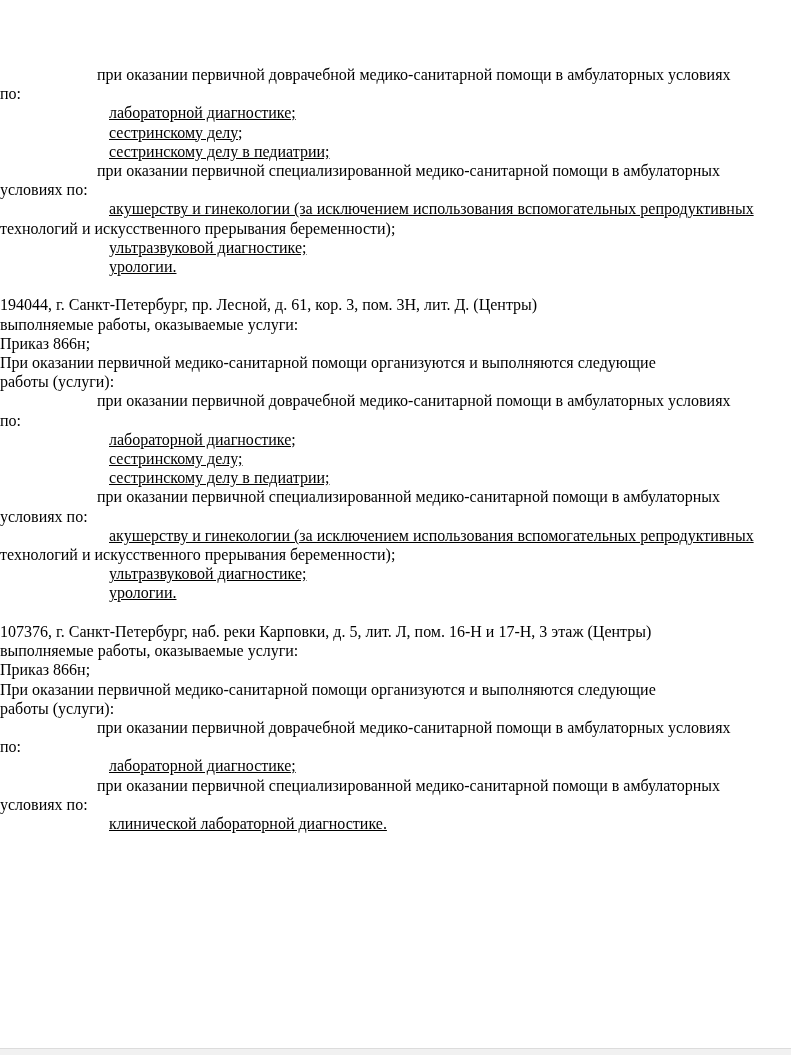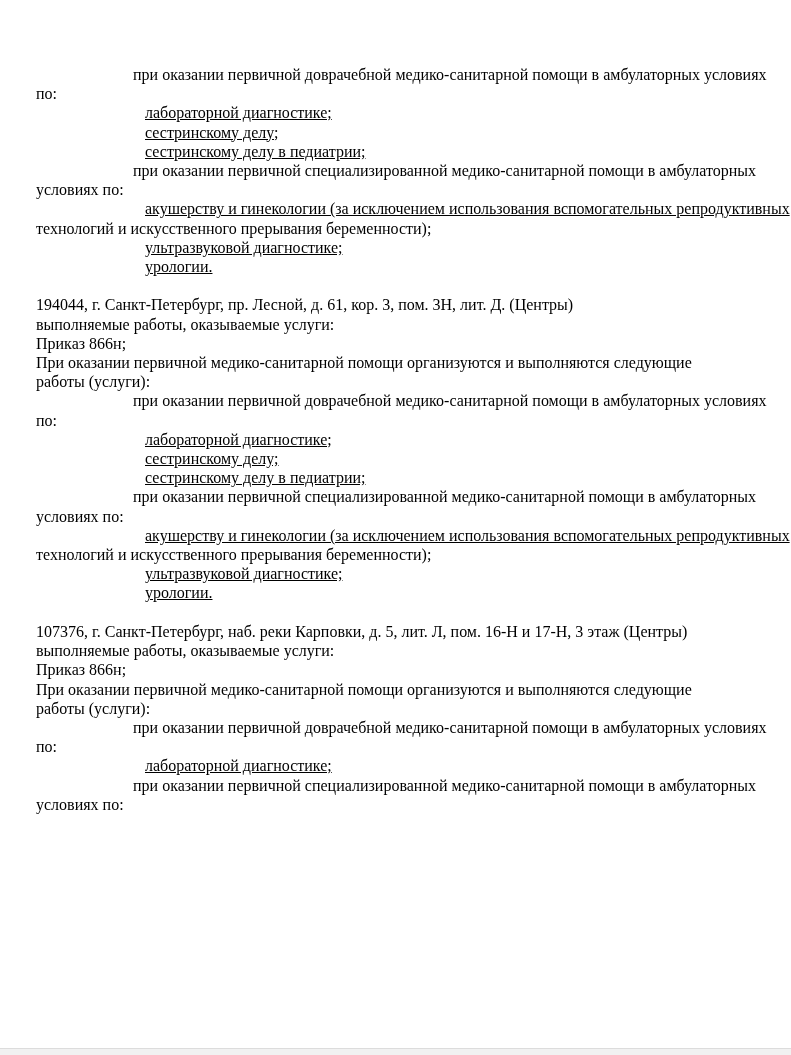--- a/index.html
+++ b/index.html
@@ -15,21 +15,20 @@
     font-family: "Liberation Serif", "DejaVu Serif", serif;
   }
   .doc {
     padding-top: 65px;
     font-size: 16px;
     line-height: 19.2px;
     color: #000000;
   }
   .line {
     white-space: nowrap;
-    margin-left: 36px;
   }
   .indent-0 { }
   .indent-1 { padding-left: 97px; }
   .indent-2 { padding-left: 109px; text-decoration: underline; }
   .hscrollbar {
     position: absolute;
     left: 0;
     bottom: 0;
     width: 791px;
     height: 6px;
@@ -75,17 +74,18 @@
       <div class="line indent-0">107376, г. Санкт-Петербург, наб. реки Карповки, д. 5, лит. Л, пом. 16-Н и 17-Н, 3 этаж (Центры)</div>
       <div class="line indent-0">выполняемые работы, оказываемые услуги:</div>
       <div class="line indent-0">Приказ 866н;</div>
       <div class="line indent-0">При оказании первичной медико-санитарной помощи организуются и выполняются следующие</div>
       <div class="line indent-0">работы (услуги):</div>
       <div class="line indent-1">при оказании первичной доврачебной медико-санитарной помощи в амбулаторных условиях</div>
       <div class="line indent-0">по:</div>
       <div class="line indent-2">лабораторной диагностике;</div>
       <div class="line indent-1">при оказании первичной специализированной медико-санитарной помощи в амбулаторных</div>
       <div class="line indent-0">условиях по:</div>
+      <div class="line indent-2">клинической лабораторной диагностике.</div>
       <div class="line indent-0">&nbsp;</div>
     </div>
 </div>
 
 <div class="hscrollbar"></div>
 
 </body></html>

